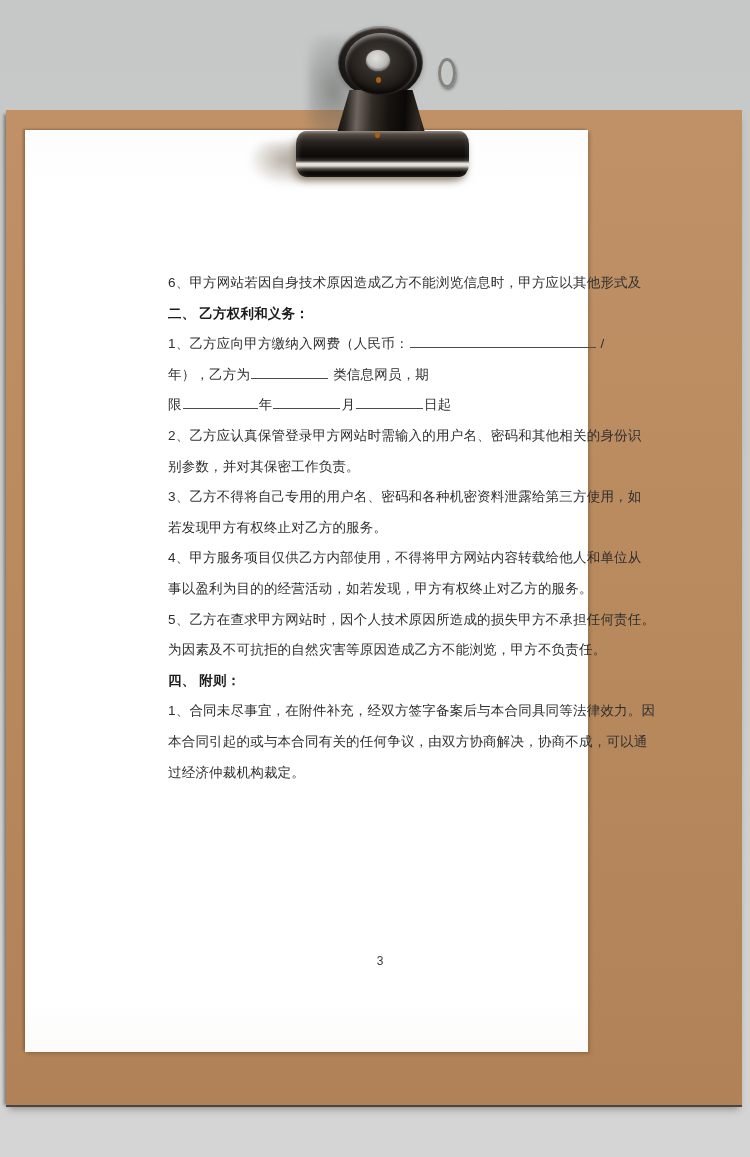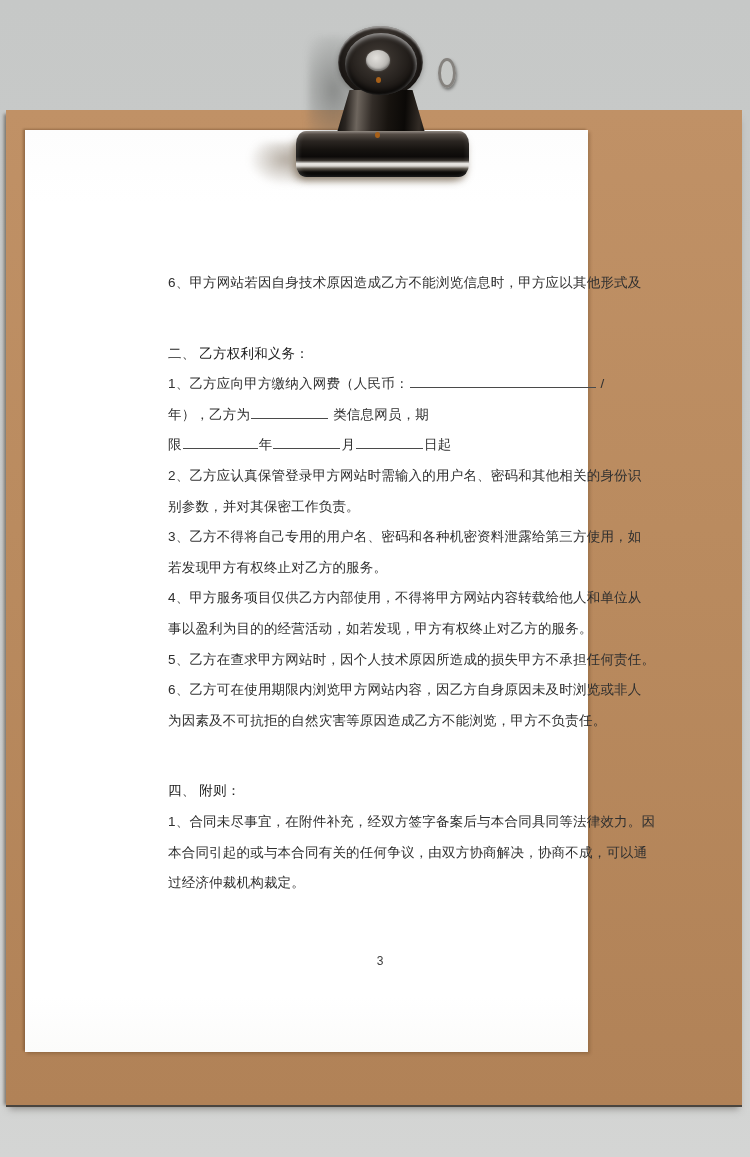--- a/index.html
+++ b/index.html
@@ -22,21 +22,21 @@
   .paper{
     position:absolute;left:19px;top:20px;width:563px;height:922px;
     background:linear-gradient(180deg,#fdfdfd 0%,#ffffff 8%,#ffffff 94%,#fbfbfa 100%);
     box-shadow:-2px -1px 2px rgba(92,60,30,.4),2px 2px 3px rgba(92,60,30,.3);
   }
   .doc-content{
     position:absolute;left:143px;top:138px;width:424px;
     font-size:13.5px;line-height:30.6px;color:#2f2f2f;letter-spacing:.2px;
   }
   .line{height:30.6px;white-space:nowrap;}
-  .line.heading{font-weight:normal;color:#1b1b1b;margin-top:40px;}
+  .line.heading{font-weight:bold;color:#1b1b1b;}
   .blank{
     display:inline-block;height:.95em;vertical-align:baseline;
     border-bottom:1px solid #4a4a4a;margin:0 1px;
   }
   .ublank{
     display:inline-block;border-bottom:1px solid #333;padding:0 13px;
   }
   .page-number{
     position:absolute;left:143px;top:824px;width:424px;
     text-align:center;font-size:12px;color:#3c3c3c;
@@ -104,21 +104,20 @@
           <div class="line body"><span>1、乙方应向甲方缴纳入网费（人民币：</span><span class="blank" style="width: 186px;"></span><span> /</span></div>
           <div class="line body"><span>年），乙方为</span><span class="blank" style="width: 77px;"></span><span> 类信息网员，期</span></div>
           <div class="line body"><span>限</span><span class="blank" style="width: 75px;"></span><span>年</span><span class="blank" style="width: 67px;"></span><span>月</span><span class="blank" style="width: 67px;"></span><span>日起</span></div>
           <div class="line body"><span>2、乙方应认真保管登录甲方网站时需输入的用户名、密码和其他相关的身份识</span></div>
           <div class="line body"><span>别参数，并对其保密工作负责。</span></div>
           <div class="line body"><span>3、乙方不得将自己专用的用户名、密码和各种机密资料泄露给第三方使用，如</span></div>
           <div class="line body"><span>若发现甲方有权终止对乙方的服务。</span></div>
           <div class="line body"><span>4、甲方服务项目仅供乙方内部使用，不得将甲方网站内容转载给他人和单位从</span></div>
           <div class="line body"><span>事以盈利为目的的经营活动，如若发现，甲方有权终止对乙方的服务。</span></div>
           <div class="line body"><span>5、乙方在查求甲方网站时，因个人技术原因所造成的损失甲方不承担任何责任。</span></div>
-          <div class="line body"><span>6、乙方可在使用期限内浏览甲方网站内容，因乙方自身原因未及时浏览或非人</span></div>
           <div class="line body"><span>为因素及不可抗拒的自然灾害等原因造成乙方不能浏览，甲方不负责任。</span></div>
           <div class="line heading"><span>四、 附则：</span></div>
           <div class="line body"><span>1、合同未尽事宜，在附件补充，经双方签字备案后与本合同具同等法律效力。因</span></div>
           <div class="line body"><span>本合同引起的或与本合同有关的任何争议，由双方协商解决，协商不成，可以通</span></div>
           <div class="line body"><span>过经济仲裁机构裁定。</span></div>
         </div>
       <div class="page-number">3</div>
     </div>
   </div>
 

